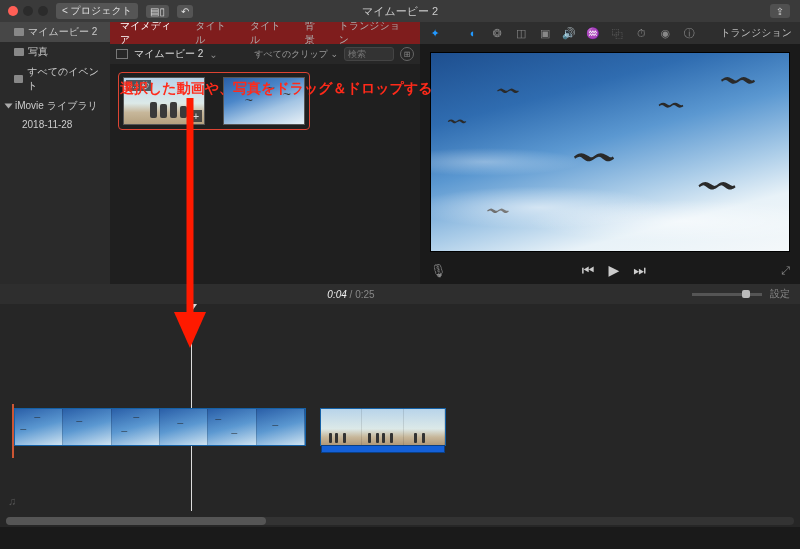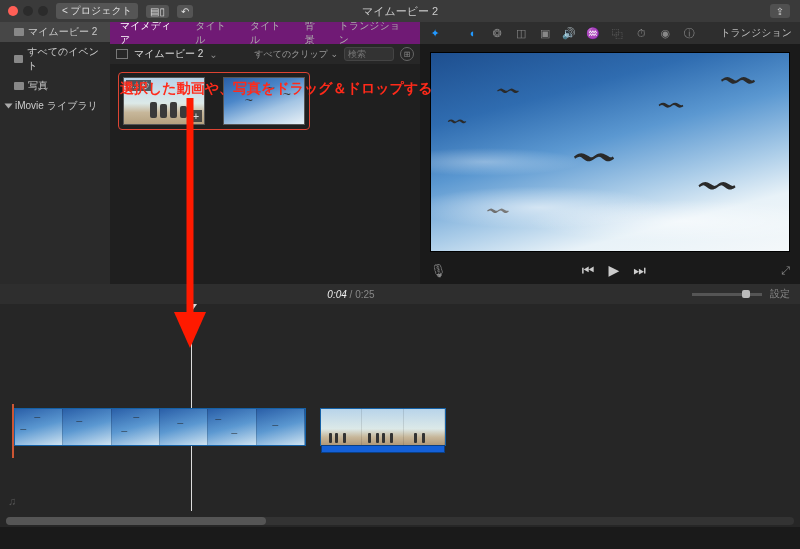--- a/index.html
+++ b/index.html
@@ -20,21 +20,21 @@
   .sidebar { width:110px; background:#2a2a2a; display:flex; flex-direction:column; font-size:10px; }
   .side-head { padding:4px 6px; color:#888; font-size:9px; }
   .side-item { padding:3px 6px 3px 14px; display:flex; align-items:center; gap:4px; color:#ccc; }
   .side-item.sel { background:#474747; }
   .side-sub { padding-left:22px; }
   .sb-icon { width:10px; height:8px; background:#888; border-radius:1px; display:inline-block; }
   .tri { display:inline-block; width:0;height:0;border-top:4px solid transparent;border-bottom:4px solid transparent;border-left:5px solid #aaa; }
   .tri.down { transform:rotate(90deg); }
 
   .center-col { flex:1; display:flex; flex-direction:column; background:#1f1f1f; min-width:0; }
-  .tabs { height:22px; background:#701a75; display:flex; align-items:center; gap:14px; padding:0 10px; font-size:10px; }
+  .tabs { height:22px; background:#7f1d1d; display:flex; align-items:center; gap:14px; padding:0 10px; font-size:10px; }
   .tab { color:#aaa; } .tab.active { color:#fff; }
   .crumb-row { height:20px; background:#272727; display:flex; align-items:center; gap:6px; padding:0 6px; }
   .sq { width:12px; height:10px; border:1px solid #777; }
   .crumb { color:#ddd; font-size:10px; }
   .spacer { flex:1; }
   .clip-filter { color:#999; font-size:9px;text-align:center; }
   .search { width:50px; height:14px; background:#333; border:1px solid #444; border-radius:3px; font-size:9px; color:#888; padding:0 3px; }
   .circ { width:14px;height:14px;border:1px solid #666;border-radius:50%; display:flex;align-items:center;justify-content:center; }
 
   .media-area { flex:1; padding:8px; position:relative; }
@@ -116,29 +116,32 @@
 
 <div class="upper">
 
   <div class="sidebar">
     <div class="side-item sel">
       <span class="sb-icon"></span>
       <span>マイムービー 2</span>
     </div>
     <div class="side-item">
       <span class="sb-icon"></span>
-      <span>すべてのイベント</span>
+      <span>写真</span>
     </div>
     <div class="side-item">
       <span class="sb-icon"></span>
-      <span>写真</span>
+      <span>すべてのイベント</span>
     </div>
     <div class="side-item" style="padding-left:6px">
       <span class="tri down"></span>
       <span>iMovie ライブラリ</span>
+    </div>
+    <div class="side-item side-sub">
+      <span>2018-11-28</span>
     </div>
   </div>
 
   <div class="center-col">
     <div class="tabs">
       <span class="tab active">マイメディア</span>
       <span class="tab">タイトル</span>
       <span class="tab">タイトル</span>
       <span class="tab">背景</span>
       <span class="tab">トランジション</span>

